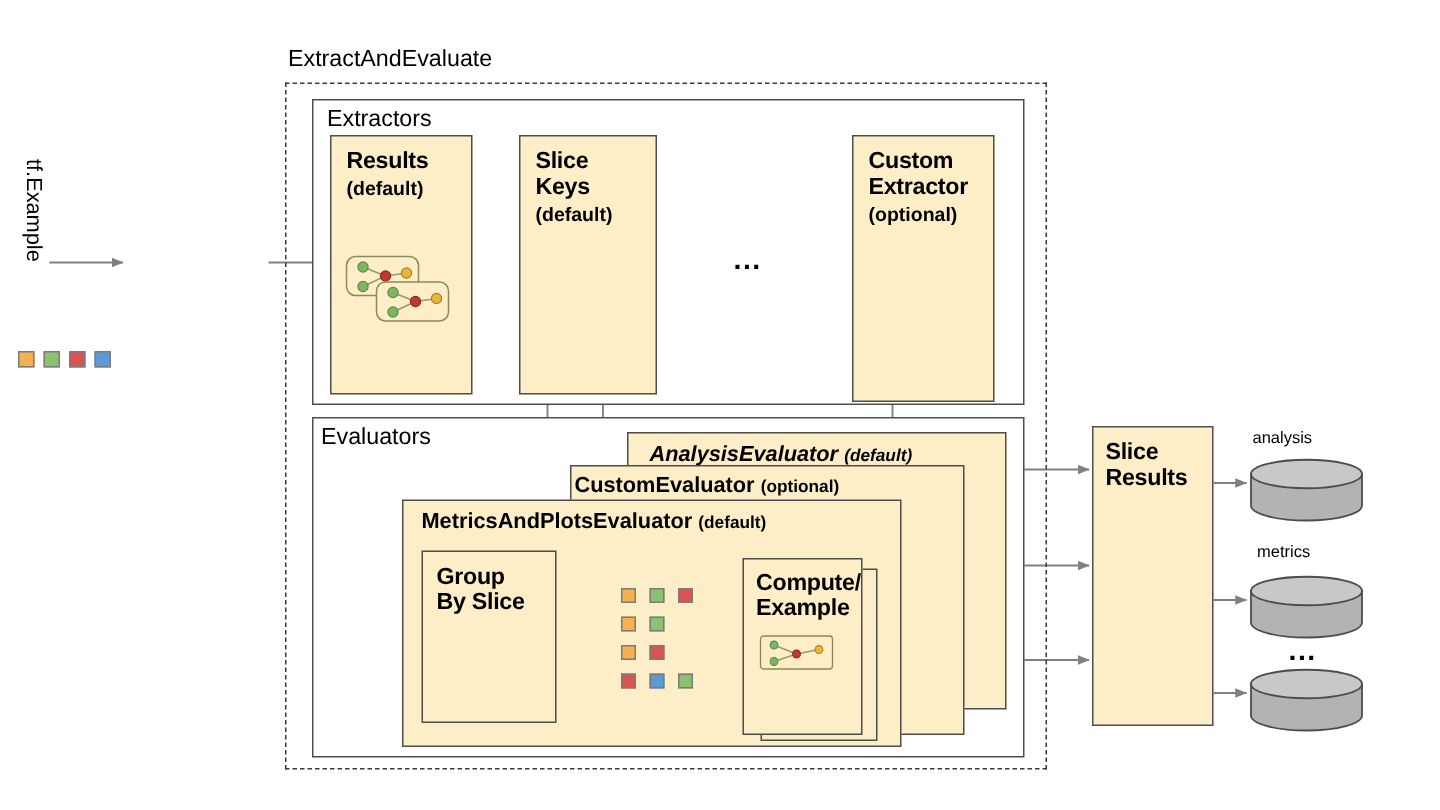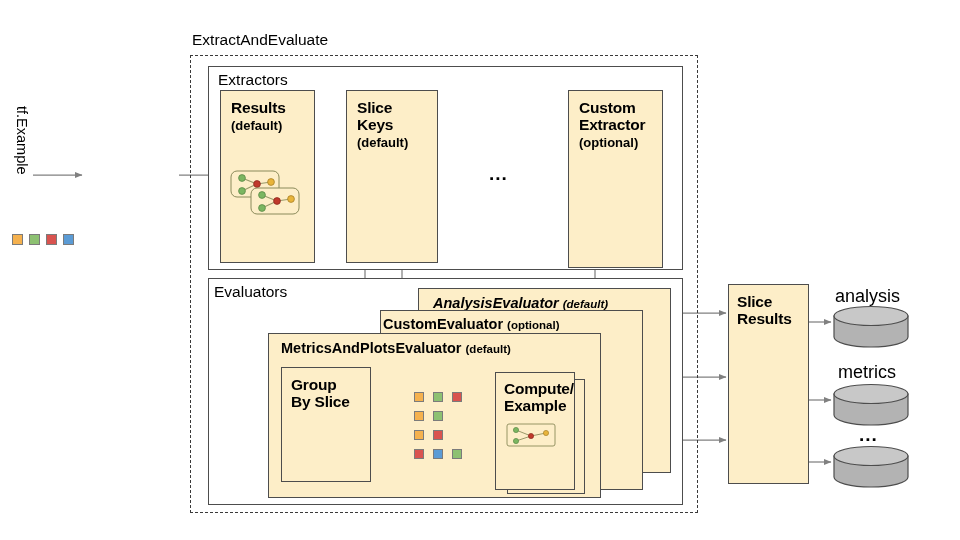--- a/index.html
+++ b/index.html
@@ -55,21 +55,21 @@
   }
   .ev-title {
     font-weight: bold;
     font-size: 14.5px;
     white-space: nowrap;
   }
   .ev-title .small {
     font-size: 11.5px;
   }
   .db-label {
-    font-size: 18px;
+    font-size: 11px;
     white-space: nowrap;
   }
   .dots {
     font-weight: bold;
     font-size: 19px;
     letter-spacing: 1px;
     color: #000;
   }
 
   

